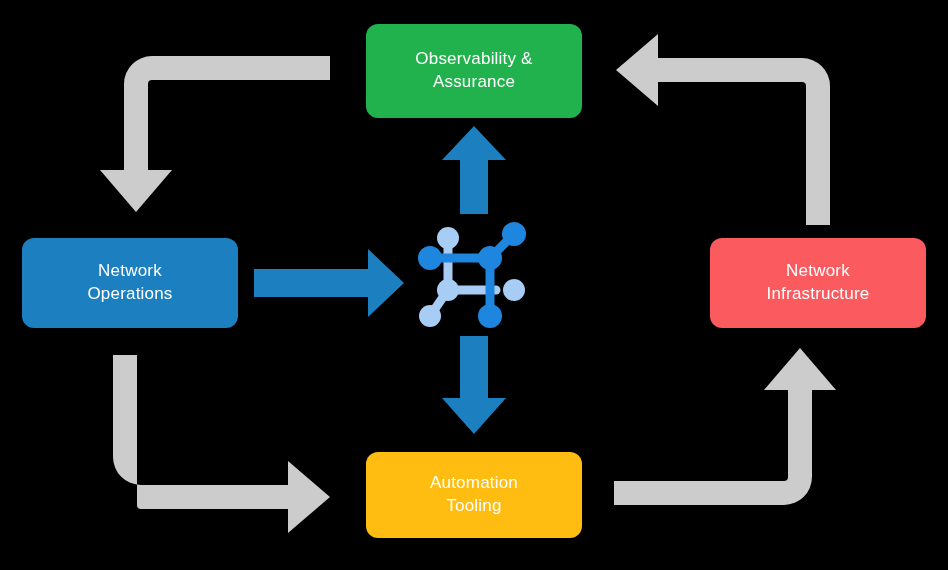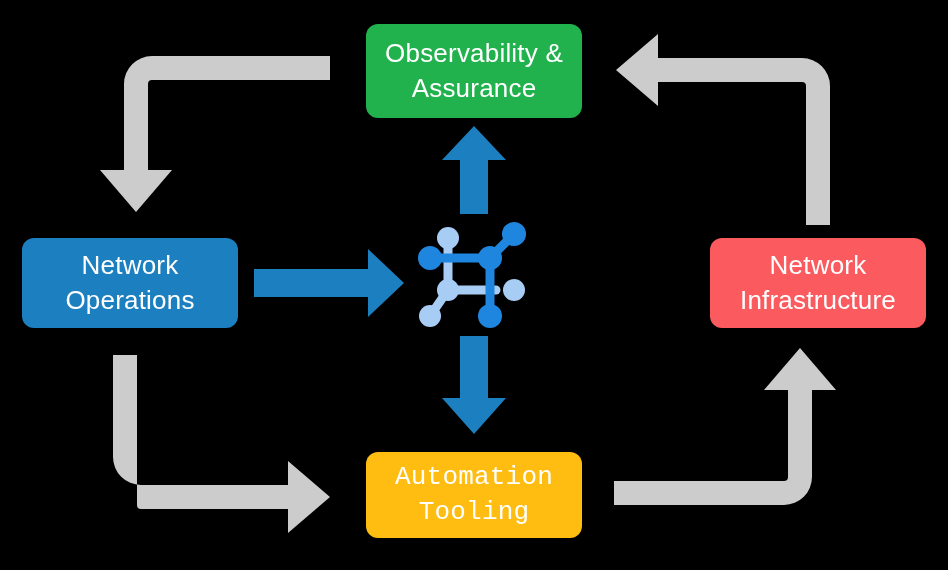--- a/index.html
+++ b/index.html
@@ -27,21 +27,21 @@
     height: 570px;
   }
   .node-box {
     position: absolute;
     border-radius: 12px;
     display: flex;
     align-items: center;
     justify-content: center;
     text-align: center;
     color: #ffffff;
-    font-size: 26px;
+    font-size: 17px;
     line-height: 1.35;
     font-weight: 400;
     letter-spacing: 0.2px;
     box-sizing: border-box;
     padding: 6px 10px;
     white-space: pre-line;
   }
   #box-observability {
     left: 366px;
     top: 24px;
@@ -210,16 +210,16 @@
 
   <div class="node-box" id="box-observability" style="background: rgb(34, 178, 77);">Observability &amp;
 Assurance</div>
 
   <div class="node-box" id="box-network-operations" style="background: rgb(27, 127, 192);">Network
 Operations</div>
 
   <div class="node-box" id="box-network-infrastructure" style="background: rgb(251, 90, 94);">Network
 Infrastructure</div>
 
-  <div class="node-box" id="box-automation-tooling" style="background: rgb(255, 189, 18); font-family: Liberation Mono, monospace;">Automation
+  <div class="node-box" id="box-automation-tooling" style="background: rgb(255, 189, 18);">Automation
 Tooling</div>
 
 </div>
 
 </body></html>

